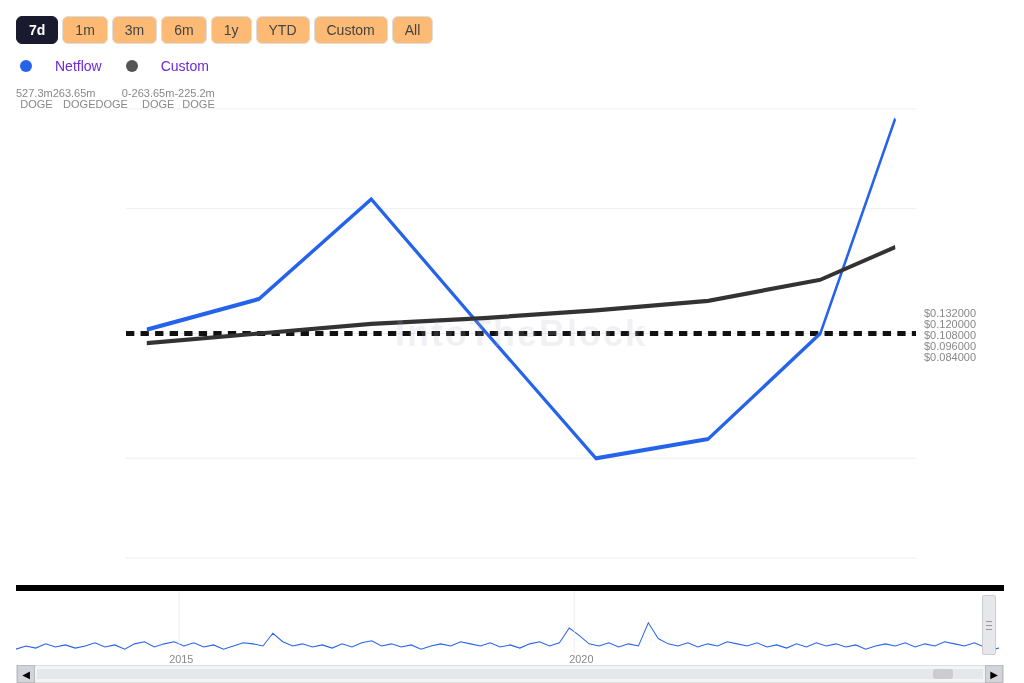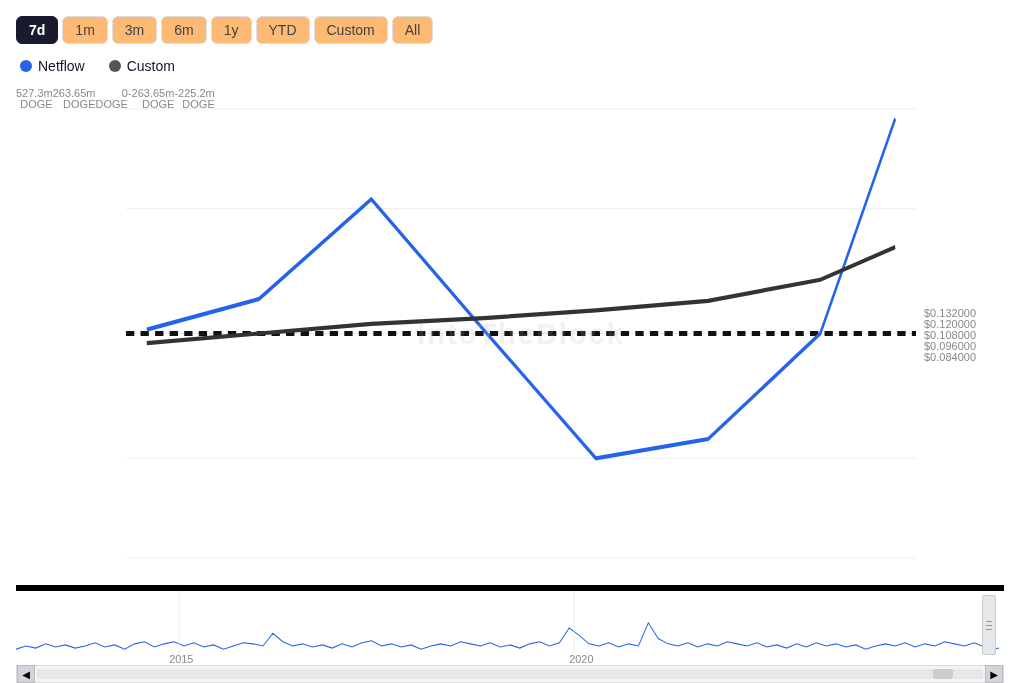--- a/index.html
+++ b/index.html
@@ -51,23 +51,23 @@
       display: flex;
       gap: 24px;
       align-items: center;
       margin-bottom: 10px;
       padding-left: 4px;
     }
 
     .legend-item {
       display: flex;
       align-items: center;
-      gap: 6px;
+      gap: 23px;
       font-size: 14px;
-      color: #0f172a;
+      color: #6d28d9;
     }
 
     .legend-dot {
       width: 12px;
       height: 12px;
       border-radius: 50%;
     }
 
     .legend-dot.blue { background: #2563eb; }
     .legend-dot.gray { background: #555; }
@@ -182,21 +182,21 @@
       background: #e5e7eb;
       position: relative;
       margin: 0 2px;
     }
 
     .watermark {
       position: absolute;
       top: 50%;
       left: 50%;
       transform: translate(-50%, -50%);
-      font-size: 29px;
+      font-size: 36px;
       font-weight: 800;
       color: rgba(180, 180, 200, 0.18);
       letter-spacing: 2px;
       white-space: nowrap;
       pointer-events: none;
       user-select: none;
     }
 
     .mini-handle {
       position: absolute;

